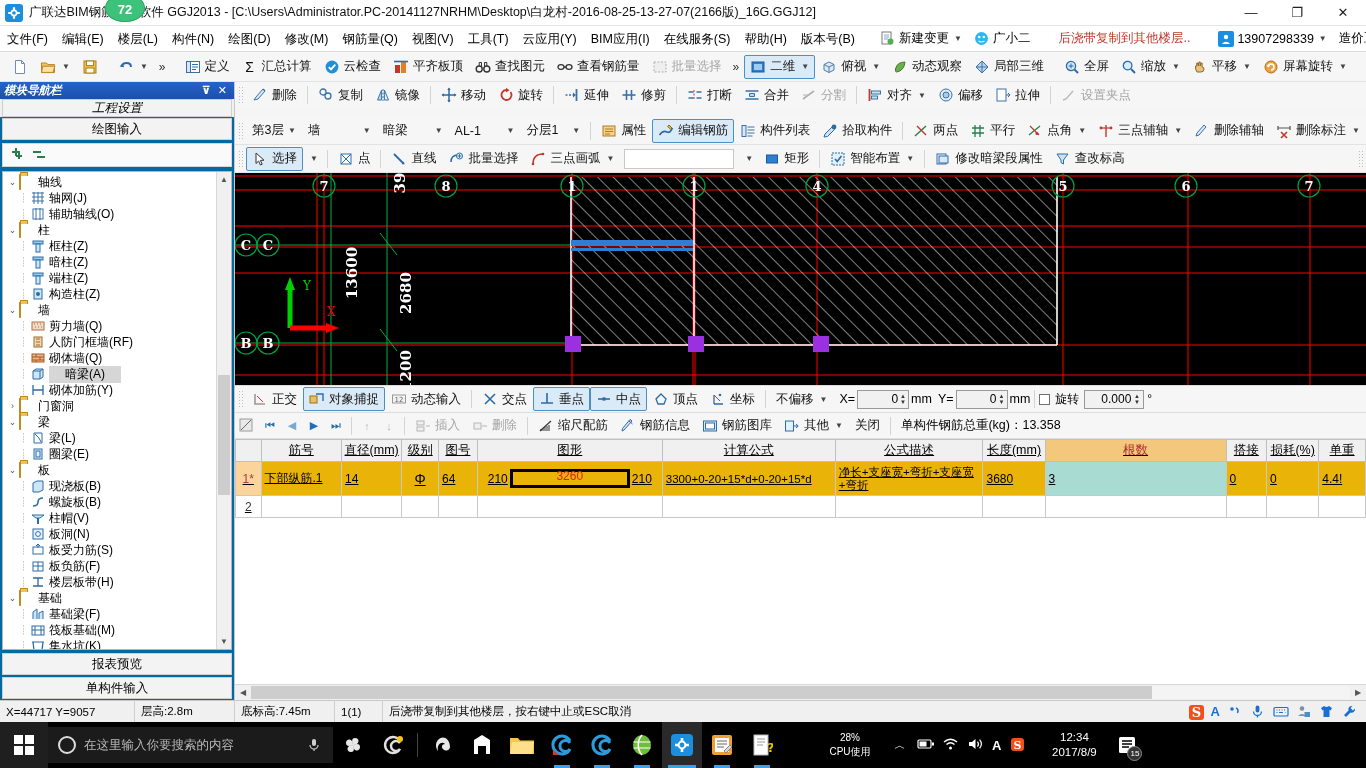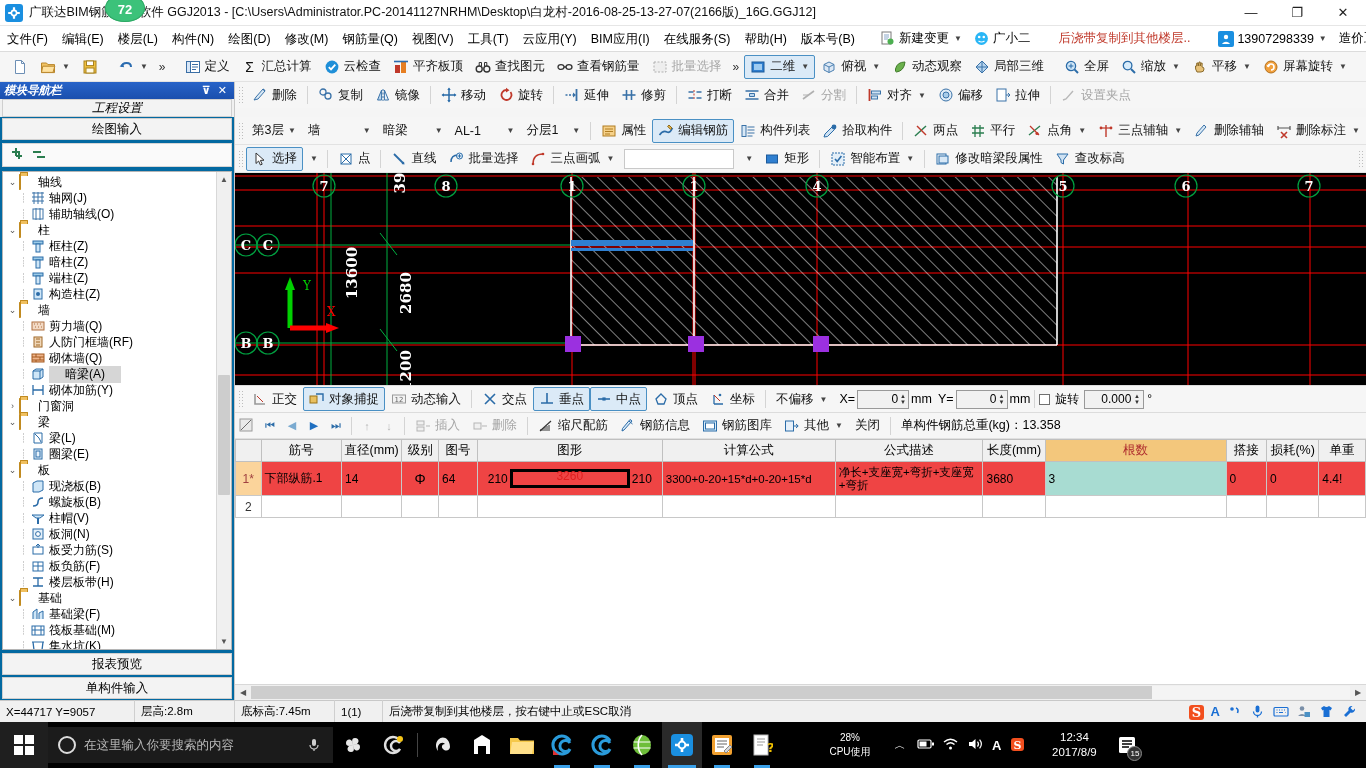--- a/index.html
+++ b/index.html
@@ -108,28 +108,28 @@
   .spin input { border:0; background:transparent; width:40px; text-align:right; font-size:12px; outline:none;
      font-family:"Liberation Sans",sans-serif; }
   .spin .arrows { width:11px; display:flex; flex-direction:column; font-size:6px; color:#333; line-height:6px; align-items:center; }
   .cbx { width:11px;height:11px;border:1px solid #707070;background:#fff;display:inline-block;}
 
   
   .rebarpanel { flex:1; display:flex; flex-direction:column; min-height:0; background:#f5f5f5; }
   .rb-toolbar { height:26px; display:flex; align-items:center; background:#f6f6f6; border-bottom:1px solid #e0e0e0; white-space:nowrap; overflow:hidden;}
   .navbtn { width:22px;height:22px;display:flex;align-items:center;justify-content:center;font-size:11px;}
   .tblwrap { flex:1; overflow:hidden; position:relative; background:#fff; display:flex; flex-direction:column; min-height:0;}
-  table.rebar { border-collapse:collapse; table-layout:fixed; font-size:12px; }
+  table.rebar { border-collapse:collapse; table-layout:fixed; font-size:12px;text-decoration:underline; }
   table.rebar th {
     background:#f0f0f0; border:1px solid #c0c0c0; height:22px; font-weight:normal;
     font-size:12.5px; color:#000; padding:0 2px;
   }
   table.rebar th.hl { background:#f3c77c; color:#b03030; }
   table.rebar td { border:1px solid #c8c8c8; height:34px; padding:0 3px; vertical-align:middle; font-size:12px; }
-  tr.datarow td { background:#ef4444; }
+  tr.datarow td { background:#eab308; }
   tr.datarow td.rowhdr { background:#fbd49b; color:#a04040; text-align:center; }
   tr.datarow td.hlcell { background:#a8dcd2; }
   tr.emptyrow td { background:#fff; height:22px; }
   tr.emptyrow td.rowhdr { background:#fff; text-align:center; color:#333;}
   .shapecell { display:flex; align-items:center; justify-content:center; gap:2px; }
   .bracket { width:120px; height:18px; position:relative;padding-left:10px; }
   .bracket:before,.bracket:after{content:"";position:absolute;width:3px;height:18px;background:#000;top:0;}
   .bracket:before{left:0;} .bracket:after{right:0;}
   .bracket span{position:absolute;left:0;right:0;bottom:0;height:3px;background:#000;}
   .redlen { color:#e02020; font-size:12px; position:absolute; left:0; right:0; top:-1px; text-align:center; }

